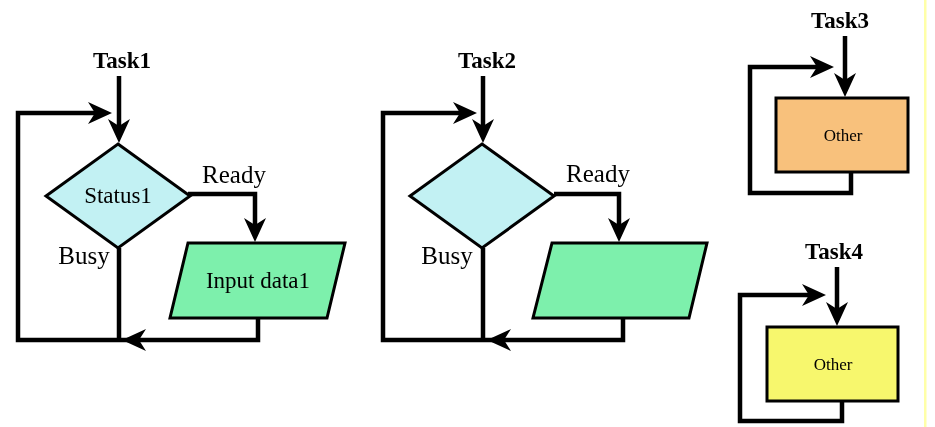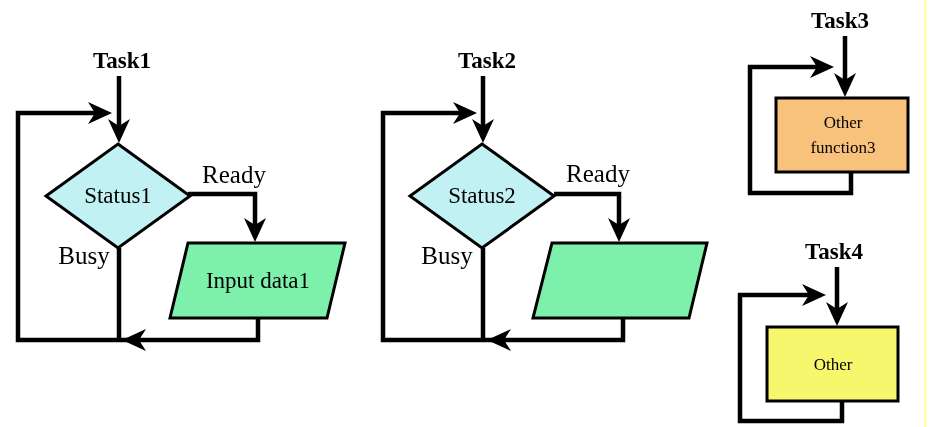--- a/index.html
+++ b/index.html
@@ -85,28 +85,26 @@
     <rect x="767" y="327" width="131" height="74" stroke="#000000" stroke-width="3" fill="#f7f76d"></rect>
   </svg>
 
   <div class="lbl task-title" style="left:122px; top:61px;">Task1</div>
   <div class="lbl shape-text" style="left:118px; top:196px;">Status1</div>
   <div class="lbl branch-lbl" style="left:234px; top:175px;">Ready</div>
   <div class="lbl branch-lbl" style="left:84px; top:256px;">Busy</div>
   <div class="lbl shape-text" style="left:258px; top:281px;">Input data1</div>
 
   <div class="lbl task-title" style="left:487px; top:61px;">Task2</div>
-  <div class="lbl shape-text" style="left:482px; top:196px;">Status2</div>
   <div class="lbl branch-lbl" style="left:598px; top:174px;">Ready</div>
   <div class="lbl branch-lbl" style="left:447px; top:256px;">Busy</div>
 
   <div class="lbl task-title" style="left:840px; top:21px;">Task3</div>
   <div class="lbl fn-text" style="left:843px; top:135px;">
     <div>Other</div>
-    <div>function3</div>
   </div>
 
   <div class="lbl task-title" style="left:834px; top:252px;">Task4</div>
   <div class="lbl fn-text" style="left:833px; top:364px;">
     <div>Other</div>
   </div>
 
 </div>
 
 </body></html>

